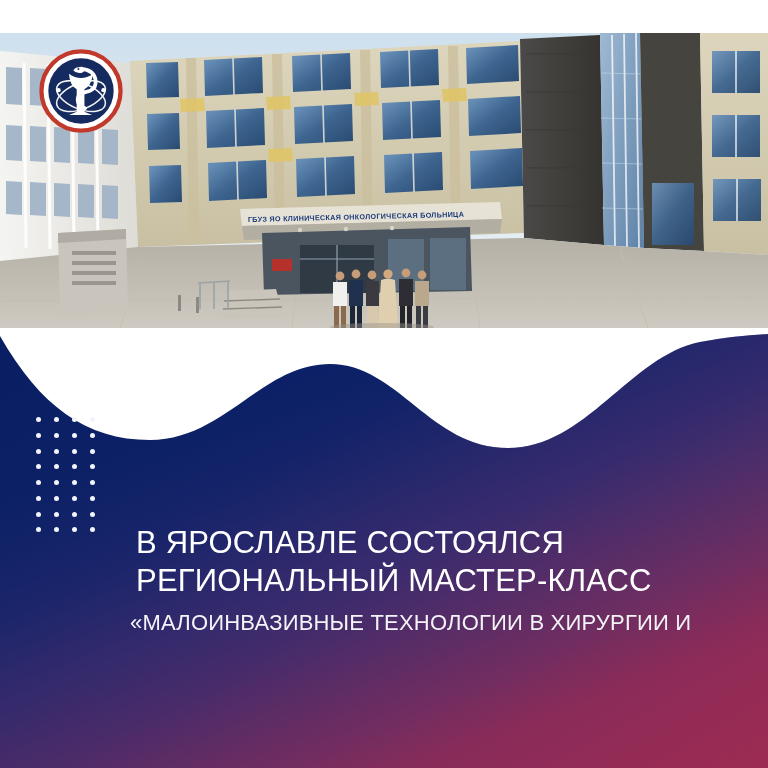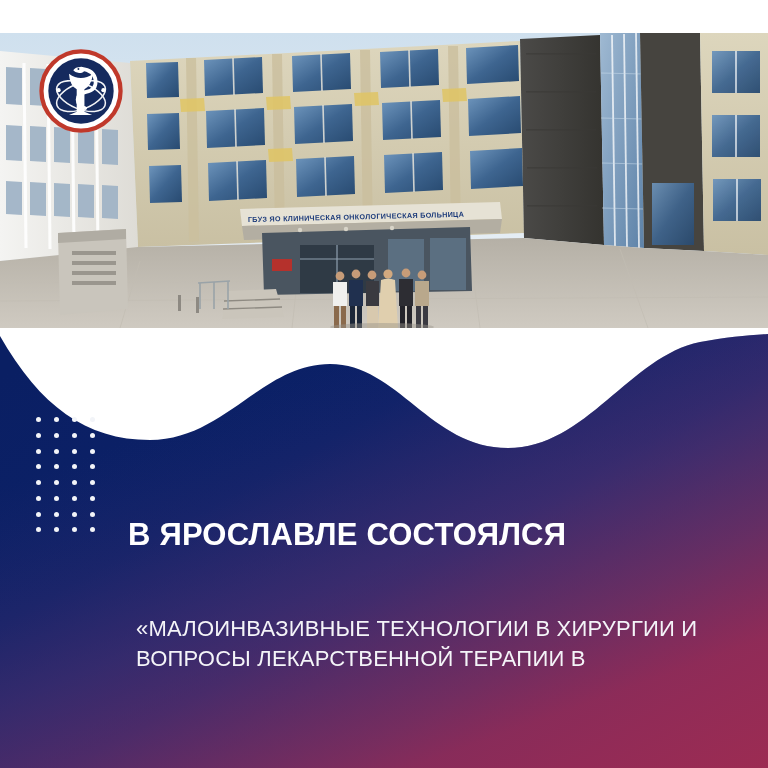--- a/index.html
+++ b/index.html
@@ -76,41 +76,41 @@
 
   
   .headline {
     position: absolute;
     left: 120px;
     top: 508px;
     width: 600px;
     z-index: 30;
     color: #ffffff;
     font-size: 31px;
-    font-weight: bold;
+    font-weight: normal;
     line-height: 38px;
     letter-spacing: 0.2px;
     text-transform: uppercase;
-    margin: 8px;
+    margin: 16px;
   }
   .headline span { display: block; white-space: nowrap; }
 
   .subtitle {
     position: absolute;
     left: 120px;
     top: 598px;
     width: 620px;
     z-index: 30;
     color: #f4f4f8;
     font-size: 22px;
     font-weight: normal;
     line-height: 30px;
     letter-spacing: 0.2px;
     text-transform: uppercase;
-    margin: 16px;
+    margin: 10px;
   }
   .subtitle span { display: block; }
 </style>
 </head>
 <body>
 
 <div id="poster">
 
   <div class="photo-band">
     <svg class="photo-svg" viewBox="0 0 768 295" preserveAspectRatio="none">
@@ -467,20 +467,20 @@
       <i></i>
       <i></i>
     <i></i>
       <i></i>
       <i></i>
       <i></i>
   </div>
 
   <h1 class="headline">
     <span>В ЯРОСЛАВЛЕ СОСТОЯЛСЯ</span>
+    <span>РЕГИОНАЛЬНЫЙ МАСТЕР-КЛАСС</span>
   </h1>
 
   <p class="subtitle">
     <span>«МАЛОИНВАЗИВНЫЕ ТЕХНОЛОГИИ В ХИРУРГИИ И</span>
-    <span>ВОПРОСЫ ЛЕКАРСТВЕННОЙ ТЕРАПИИ В</span>
   </p>
 
 </div>
 
 </body></html>

